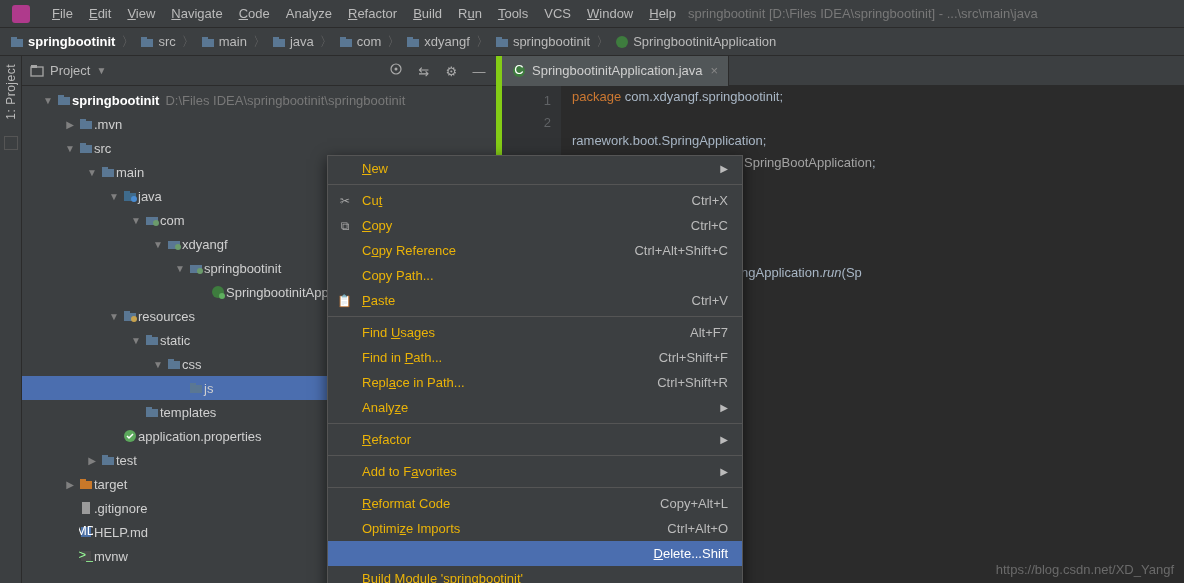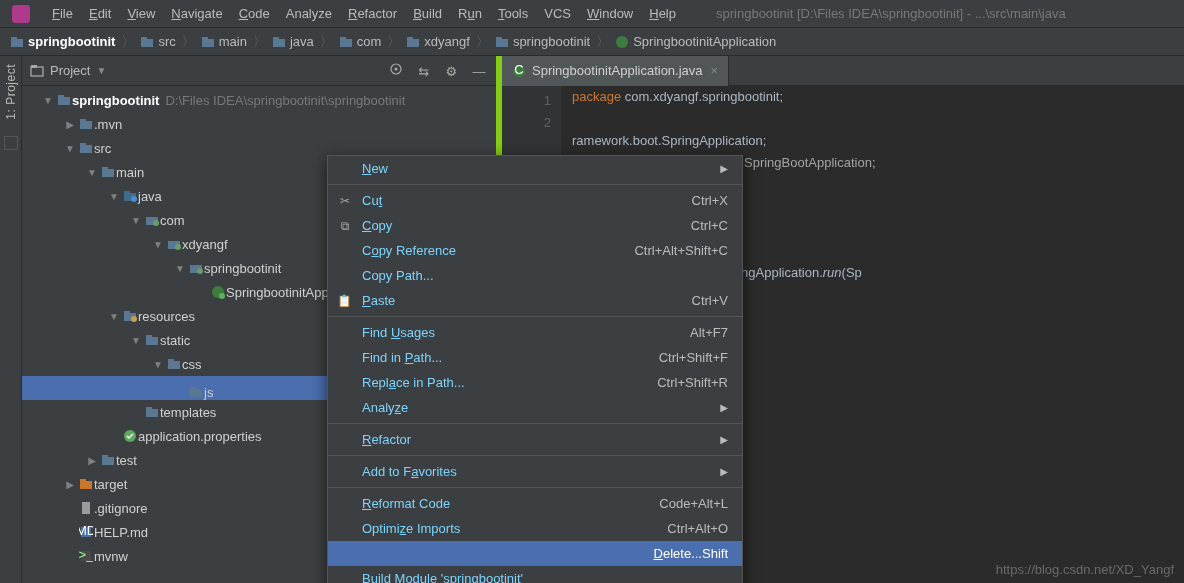--- a/index.html
+++ b/index.html
@@ -1,21 +1,21 @@
 <!DOCTYPE html>
 <html><head>
 <meta charset="utf-8">
 <style>
 * { margin:0; padding:0; box-sizing:border-box; font-family:"Segoe UI",Arial,sans-serif; font-size:13px; }
 body { width:1184px; height:583px; background:#3c3f41; color:#bbbbbb; overflow:hidden; position:relative; }
 .top-menu { height:28px; display:flex; align-items:center; padding:0 6px; background:#3c3f41; border-bottom:1px solid #2b2b2b; }
 .top-menu .logo { width:18px; height:18px; background:#af3a8c; border-radius:3px; margin-right:14px; margin-left:6px; }
 .top-menu .mitem { padding:0 8px; color:#bbbbbb; cursor:pointer; }
 .top-menu .mitem u { text-decoration:underline; }
-.top-menu .title { color:#787878; margin-left:32px; white-space:nowrap; }
+.top-menu .title { color:#787878; margin-left:4px; white-space:nowrap; }
 .breadcrumb { height:28px; background:#3c3f41; display:flex; align-items:center; padding:0 10px; border-bottom:1px solid #2b2b2b; }
 .crumb { display:flex; align-items:center; color:#bbbbbb; }
 .crumb .sep { color:#6b6b6b; margin:0 6px; }
 .crumb .ic { width:14px; height:14px; margin-right:4px; display:inline-flex; align-items:center; justify-content:center; }
 .main { display:flex; height:calc(100% - 56px); }
 .left-rail { width:22px; background:#3c3f41; border-right:1px solid #2b2b2b; display:flex; flex-direction:column; align-items:center; padding-top:8px; }
 .left-rail .vtext { writing-mode:vertical-rl; transform:rotate(180deg); color:#bbbbbb; font-size:12px; margin-bottom:12px; letter-spacing:0.5px; }
 .left-rail .bk { width:14px; height:14px; background:#3c3f41; border:1px solid #555; margin-top:4px; }
 .sidebar { width:480px; background:#3c3f41; border-right:6px solid #84cc16; display:flex; flex-direction:column; }
 .sidebar-head { height:30px; display:flex; align-items:center; justify-content:space-between; padding:0 8px; background:#3c3f41; border-bottom:1px solid #2b2b2b; }
@@ -37,21 +37,21 @@
 .tab .x { margin-left:8px; color:#888; cursor:pointer; }
 .code { flex:1; display:flex; min-width:0; white-space:nowrap; }
 .gutter { width:60px; background:#313335; color:#606366; text-align:right; padding:4px 10px 0 0; font-family:Consolas,monospace; line-height:22px; border-right:1px solid #2b2b2b; }
 .lines { flex:1; padding:0 10px 0; font-family:Consolas,monospace; line-height:22px; min-width:0; }
 .lines .kw { color:#cc7832; }
 .lines .str { color:#a9b7c6; }
 .lines .cls { color:#a3a3a3; }
 .context-menu { position:absolute; left:327px; top:155px; width:416px; background:#3c3f41; border:1px solid #555; box-shadow:0 4px 14px rgba(0,0,0,0.6); z-index:100; }
 .context-menu .row { height:25px; display:flex; align-items:center; padding:0 14px 0 8px; cursor:pointer; }
 .context-menu .row .ic { width:18px; height:16px; margin-right:8px; display:inline-flex; align-items:center; justify-content:center; color:#aaaaaa; font-size:12px; }
-.context-menu .row .lbl { flex:1; color:#7dd3fc; }
+.context-menu .row .lbl { flex:1; color:#eab308; }
 .context-menu .row .lbl u { text-decoration:underline; }
 .context-menu .row .sc { color:#bbbbbb; }
 .context-menu .row .sub { color:#bbbbbb; font-size:10px; }
 .context-menu .row.hov { background:#4b6eaf;text-align:right; }
 .context-menu .row.hov .lbl,.context-menu .row.hov .sc { color:#ffffff; }
 .context-menu .sep { height:1px; background:#555; margin:3px 0; }
 .watermark { position:absolute; right:10px; bottom:6px; color:#6a6a6a; font-size:13px; }
 svg { display:block; }
 </style>
 </head>
@@ -264,21 +264,21 @@
         <div class="trow" style="padding-left: 130px;">
           <span class="arrow">▼</span>
           <span class="ic">
             <svg width="14" height="14">
               <rect x="1" y="4" width="12" height="8" fill="#5a7793"></rect>
               <rect x="1" y="2" width="6" height="3" fill="#5a7793"></rect>
             </svg>
           </span>
           <span class="lbl">css</span>
         </div>
-        <div class="trow highlight" style="padding-left: 152px; align-items: flex-end;">
+        <div class="trow highlight" style="padding-left: 152px;">
           <span class="arrow"></span>
           <span class="ic">
             <svg width="14" height="14">
               <rect x="1" y="4" width="12" height="8" fill="#5a7793"></rect>
               <rect x="1" y="2" width="6" height="3" fill="#5a7793"></rect>
             </svg>
           </span>
           <span class="lbl">js</span>
         </div>
         <div class="trow" style="padding-left: 108px;">
@@ -460,21 +460,21 @@
     <div class="sep"></div>
     <div class="row">
       <span class="ic"></span>
       <span class="lbl">Add to F<u>a</u>vorites</span>
       <span class="sub">▶</span>
     </div>
     <div class="sep"></div>
     <div class="row">
       <span class="ic"></span>
       <span class="lbl"><u>R</u>eformat Code</span>
-      <span class="sc">Code+Alt+L</span>
+      <span class="sc">Copy+Alt+L</span>
     </div>
     <div class="row">
       <span class="ic"></span>
       <span class="lbl">Optimi<u>z</u>e Imports</span>
       <span class="sc">Ctrl+Alt+O</span>
     </div>
     <div class="row hov">
       <span class="ic"></span>
       <span class="lbl"><u>D</u>elete...</span>
       <span class="sc">Shift</span>

